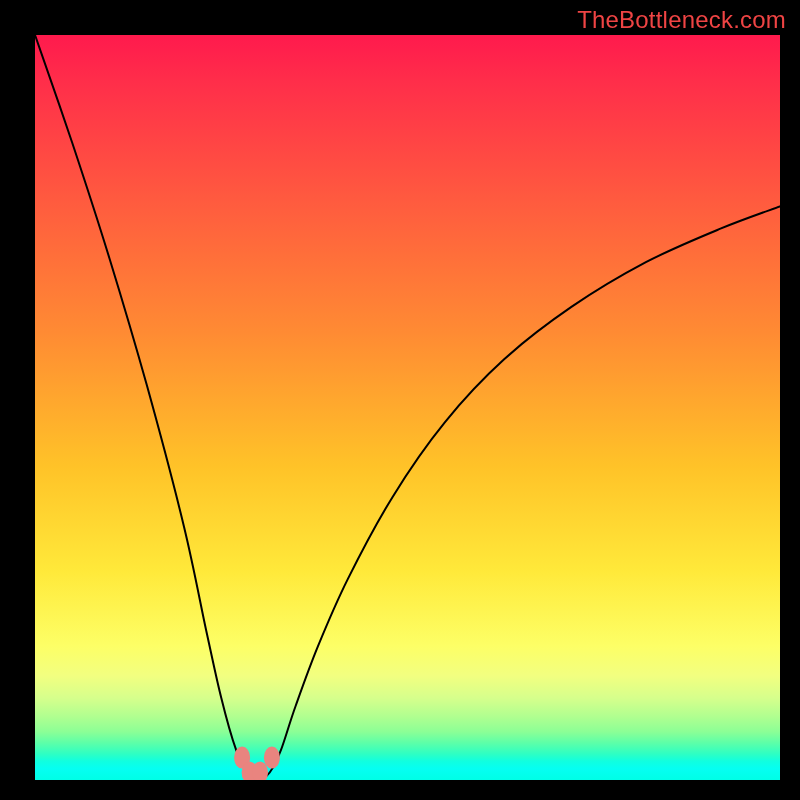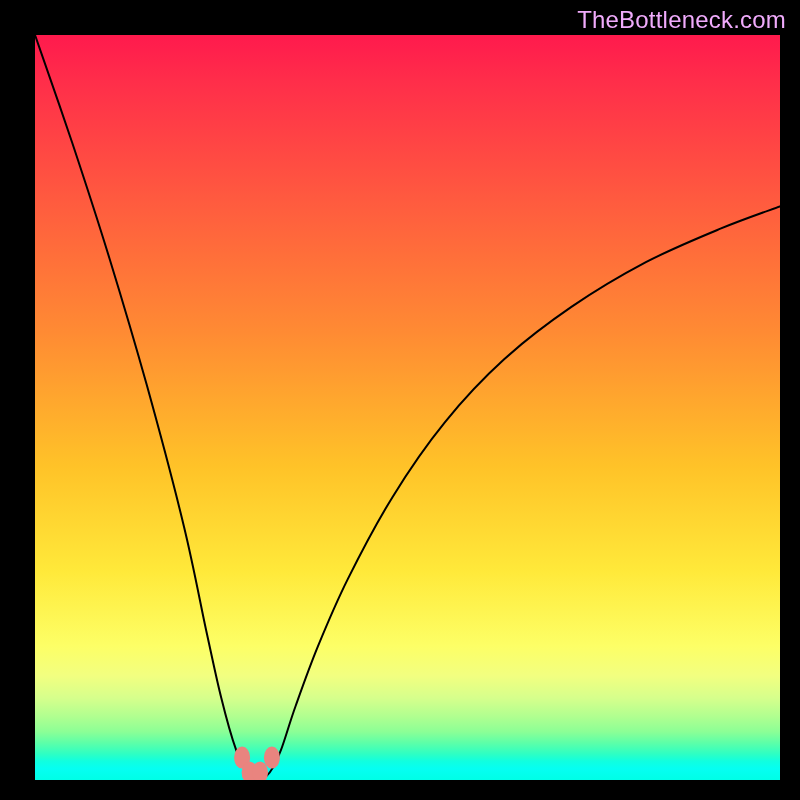--- a/index.html
+++ b/index.html
@@ -52,21 +52,21 @@
     position: absolute;
     inset: 0;
     width: 100%;
     height: 100%;
   }
   .watermark {
     position: absolute;
     top: 6px;
     right: 14px;
     font: 24px Arial, Helvetica, sans-serif;
-    color: #f0abfc;
+    color: #ef4444;
     letter-spacing: 0.2px;
     user-select: none;
   }
 </style>
 </head>
 <body>
 
 <div class="frame">
   <div class="plot">
     <div class="gradient"></div>

